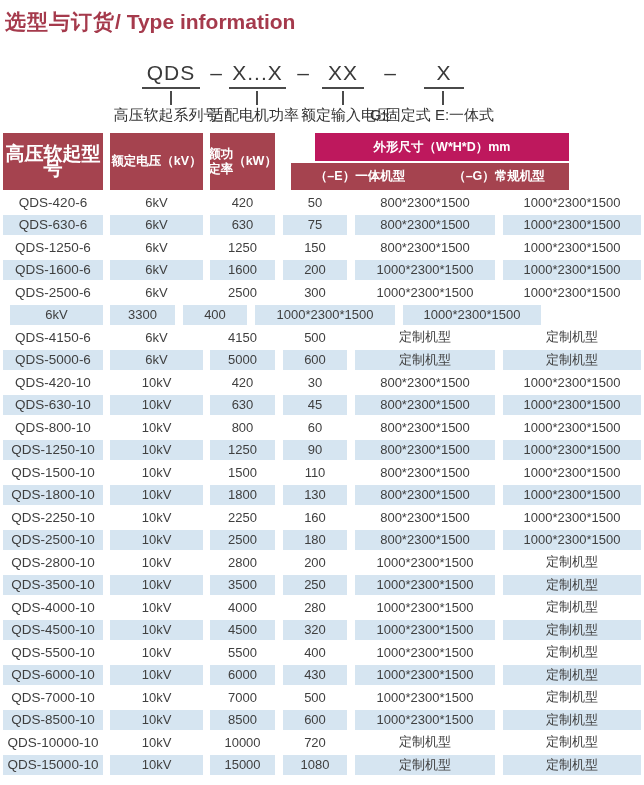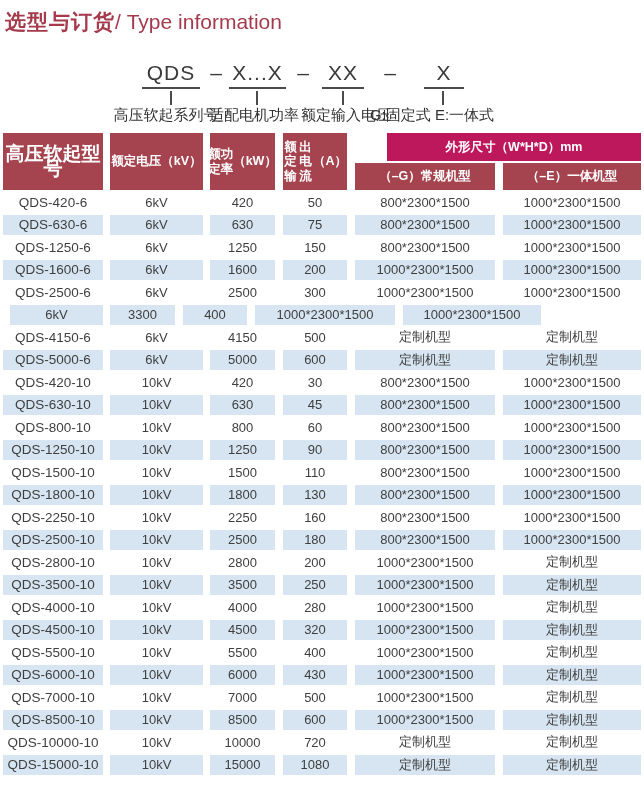--- a/index.html
+++ b/index.html
@@ -4,21 +4,21 @@
 <style>
   * { margin:0; padding:0; box-sizing:border-box; }
   html,body { background:#ffffff; }
   .page {
     position:relative; width:644px; height:785px; background:#ffffff;
     font-family:"Liberation Sans","DejaVu Sans",sans-serif; overflow:hidden;
   }
   
   .title { position:absolute; top:8px; left:5px; font-size:21px; color:#a53a4c; white-space:nowrap; }
   .title .zh { font-weight:bold; letter-spacing:1px; }
-  .title .en { font-weight:normal; letter-spacing:0;text-align:right; }
+  .title .en { font-weight:bold; letter-spacing:0;text-align:right; }
 
   
   .diagram { position:absolute; top:55px; left:0; width:644px; height:78px; color:#3a3a3a; }
   .seg { position:absolute; top:4px; height:30px; border-bottom:2px solid #4a4a4a;
          font-size:21px; line-height:27px; text-align:center; letter-spacing:1px; }
   .seg0 { left:142px; width:58px; }
   .seg1 { left:229px; width:57px; }
   .seg2 { left:322px; width:42px; }
   .seg3 { left:424px; width:40px; }
   .dash { position:absolute; top:4px; width:22px; font-size:21px; line-height:27px; text-align:center; }
@@ -93,30 +93,25 @@
       <div class="hcell hc2">
         <span>额定</span>
         <span>电压</span>
         <span>（kV）</span>
       </div>
       <div class="hcell hc3">
         <span>额定</span>
         <span>功率</span>
         <span>（kW）</span>
       </div>
-      <div class="hcell hc4">
-        <span>额定输</span>
-        <span>出电流</span>
-        <span>（A）</span>
-      </div>
       <div class="dim-group">
         <div class="dim-span">外形尺寸（W*H*D）mm</div>
         <div class="dim-sub">
+          <div class="dim-cell dim-e">（–E）一体机型</div>
           <div class="dim-cell dim-g">（–G）常规机型</div>
-          <div class="dim-cell dim-e">（–E）一体机型</div>
         </div>
       </div>
     </div>
     <div class="tbody">
         <div class="tr">
     <div class="td td1">QDS-420-6</div>
     <div class="td td2">6kV</div>
     <div class="td td3">420</div>
     <div class="td td4">50</div>
     <div class="td td5">800*2300*1500</div>

